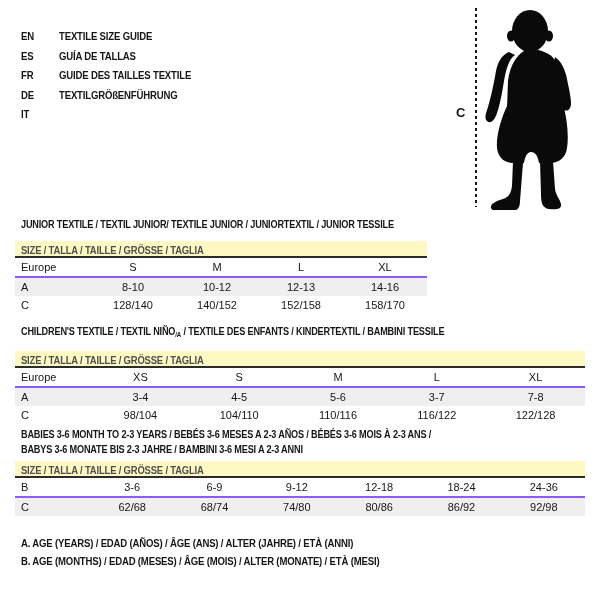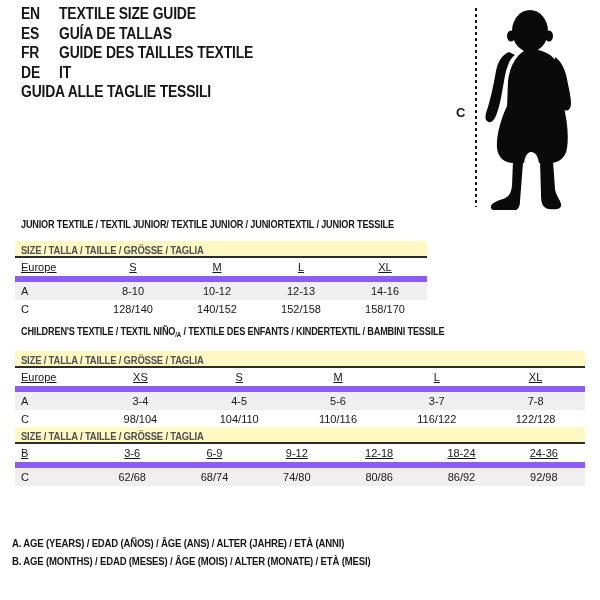--- a/index.html
+++ b/index.html
@@ -4,22 +4,22 @@
 <style>
   html,body { margin:0; padding:0; background:#fff; }
   .canvas {
     position:relative; width:600px; height:600px; background:#ffffff;
     font-family:"Liberation Sans", sans-serif; color:#161616; overflow:hidden;
   }
   .cond { display:inline-block; transform:scaleX(0.87); transform-origin:0 50%;
           white-space:nowrap; letter-spacing:-0.2px; }
 
   
-  .lang-grid { position:absolute; left:21px; top:4px; display:grid;
-               grid-template-columns:38px auto; font-weight:bold; font-size:16px;
+  .lang-grid { position:absolute; left:21px; top:27px; display:grid;
+               grid-template-columns:38px auto; font-weight:bold; font-size:11px;
                line-height:19.5px; }
 
   
   .dotted-line { position:absolute; left:475px; top:8px; width:2px; height:199px;
                  background:repeating-linear-gradient(to bottom,#161616 0 3px,transparent 3px 6px); }
   .c-label { position:absolute; left:456px; top:105px; font-weight:bold; font-size:13px; }
   .baby-svg { position:absolute; left:482px; top:6px; width:92px; height:204px; }
 
   
   .section { position:absolute; left:15px; }
@@ -33,41 +33,41 @@
   .sub { font-size:7px; vertical-align:-2px; }
 
   .size-bar { height:15px; background:#fef9c3; border-bottom:2px solid #2b2b2b;
               line-height:15px; padding-left:6px; }
   .size-bar .cond { font-weight:bold; font-size:10.5px; color:#4f4f4f; transform:scaleX(0.9); }
 
   table.size-table { width:100%; border-collapse:collapse; table-layout:fixed; font-size:11px; }
   .size-table td { height:18px; line-height:18px; text-align:center; padding:0; overflow:hidden; }
   .size-table td.lbl { width:70px; text-align:left; padding-left:6px; }
   .size-table tr.shaded { background:#efefef; }
-  .size-table tr.rule { border-bottom:6px solid #8b5cf6;text-decoration:underline; }
+  .size-table tr.rule { border-bottom:2px solid #8b5cf6; }
 
   
-  .footnotes { position:absolute; left:12px; top:534px; font-weight:bold;
+  .footnotes { position:absolute; left:21px; top:534px; font-weight:bold;
                font-size:11px; line-height:18px; }
 </style>
 </head>
 <body>
 
 <div class="canvas">
 
   <div class="lang-grid">
     <span><span class="cond">EN</span></span>
     <span><span class="cond">TEXTILE SIZE GUIDE</span></span>
     <span><span class="cond">ES</span></span>
     <span><span class="cond">GUÍA DE TALLAS</span></span>
     <span><span class="cond">FR</span></span>
     <span><span class="cond">GUIDE DES TAILLES TEXTILE</span></span>
     <span><span class="cond">DE</span></span>
+    <span><span class="cond">TEXTILGRÖßENFÜHRUNG</span></span>
     <span><span class="cond">IT</span></span>
-    <span><span class="cond">GUIDA ALLE TAGLIE TESSILI</span></span>
   </div>
 
   <div class="dotted-line"></div>
   <div class="c-label">C</div>
   <svg class="baby-svg" viewBox="0 0 92 204" aria-hidden="true">
     <g fill="#0a0a0a">
       <ellipse cx="48" cy="25" rx="18" ry="21"></ellipse>
       <ellipse cx="29" cy="30" rx="4" ry="5.5"></ellipse>
       <ellipse cx="67" cy="30" rx="4" ry="5.5"></ellipse>
       <path d="M48,43 C58,43 68,47 73,54 C77,60 79,67 80,75 L81,102 L25,102 L26,75 C27,67 29,60 33,54 C38,47 43,43 48,43 Z"></path>
@@ -144,20 +144,24 @@
             <td>104/110</td>
             <td>110/116</td>
             <td>116/122</td>
             <td>122/128</td>
           </tr>
         </tbody>
       </table>
   </div>
 
   <div class="section" id="sec-babies">
+    <div class="section-title">
+      <span class="cond">BABIES 3-6 MONTH TO 2-3 YEARS / BEBÉS 3-6 MESES A 2-3 AÑOS / BÉBÉS 3-6 MOIS À 2-3 ANS /</span><br>
+      <span class="cond">BABYS 3-6 MONATE BIS 2-3 JAHRE / BAMBINI 3-6 MESI A 2-3 ANNI</span>
+    </div>
     <div class="size-bar">
       <span class="cond">SIZE / TALLA / TAILLE / GRÖSSE / TAGLIA</span>
     </div>
     <table class="size-table">
         <tbody>
           <tr class="rule">
             <td class="lbl">B</td>
             <td>3-6</td>
             <td>6-9</td>
             <td>9-12</td>

